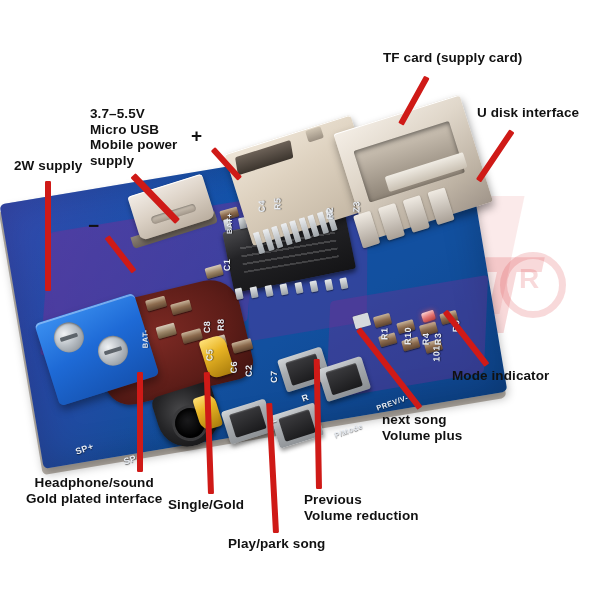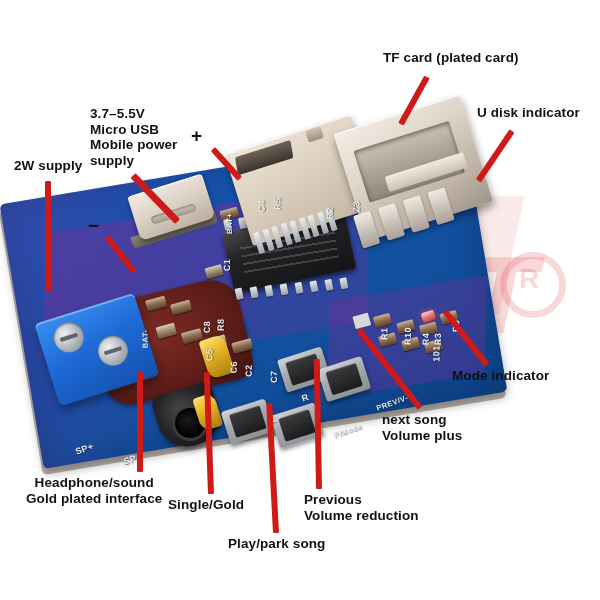--- a/index.html
+++ b/index.html
@@ -284,23 +284,23 @@
 
   <div id="anno-layer">
       <div class="ln" style="left: 48px; top: 178px; width: 110px; height: 6px; transform: rotate(90deg);"></div>
       <div class="lbl" style="left: 14px; top: 158px;">2W supply</div>
       <div class="ln" style="left: 133px; top: 172px; width: 64px; height: 7px; transform: rotate(46deg);"></div>
       <div class="lbl" style="left: 90px; top: 106px;">3.7–5.5V
 Micro USB
 Mobile power
 supply</div>
       <div class="ln" style="left: 427px; top: 74px; width: 54px; height: 6px; transform: rotate(119deg);"></div>
-      <div class="lbl" style="left: 383px; top: 50px;">TF card (plated card)</div>
+      <div class="lbl" style="left: 383px; top: 50px;">TF card (supply card)</div>
       <div class="ln" style="left: 512px; top: 128px; width: 60px; height: 6px; transform: rotate(124deg);"></div>
-      <div class="lbl" style="left: 477px; top: 105px;">U disk indicator</div>
+      <div class="lbl" style="left: 477px; top: 105px;">U disk interface</div>
       <div class="ln" style="left: 487px; top: 362px; width: 68px; height: 6px; transform: rotate(-128deg);"></div>
       <div class="lbl" style="left: 452px; top: 368px;">Mode indicator</div>
       <div class="ln" style="left: 420px; top: 405px; width: 100px; height: 6px; transform: rotate(-128deg);"></div>
       <div class="lbl" style="left: 382px; top: 412px;">next song
 Volume plus</div>
       <div class="ln" style="left: 319px; top: 486px; width: 130px; height: 6px; transform: rotate(-91deg);"></div>
       <div class="lbl" style="left: 304px; top: 492px;">Previous
 Volume reduction</div>
       <div class="ln" style="left: 276px; top: 530px; width: 130px; height: 6px; transform: rotate(-93deg);"></div>
       <div class="lbl" style="left: 228px; top: 536px;">Play/park song</div>

